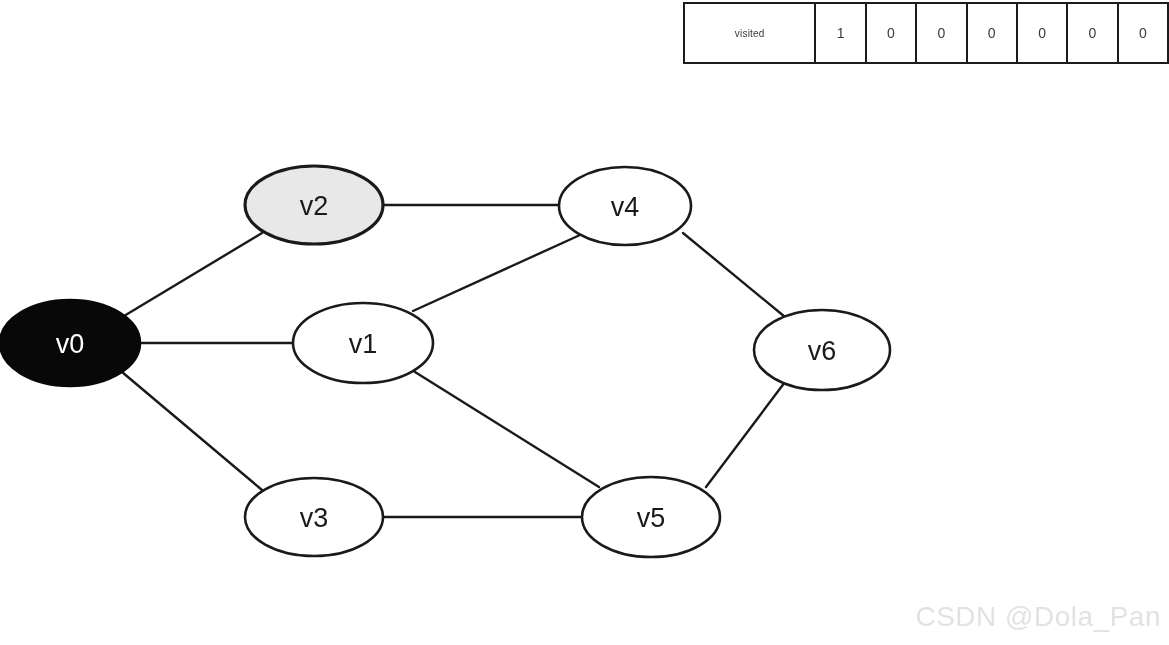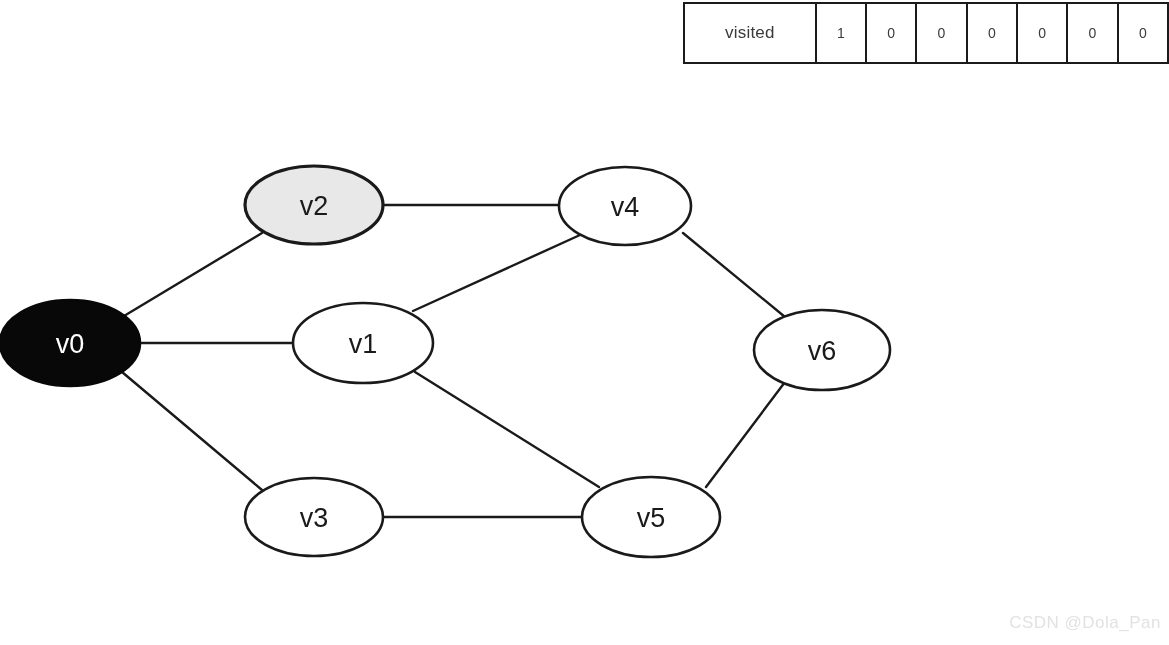--- a/index.html
+++ b/index.html
@@ -28,21 +28,21 @@
     border: 2px solid #1b1b1b;
     height: 58px;
     text-align: center;
     vertical-align: middle;
     color: #3a3a3a;
     background: #ffffff;
     padding: 0;
   }
   #visited-table td.label-cell {
     width: 131px;
-    font-size: 17px;
+    font-size: 10px;
     letter-spacing: 0.2px;
   }
   #visited-table td.value-cell {
     width: 49px;
     font-size: 14px;
   }
 
   
   #graph-canvas {
     position: absolute;
@@ -71,21 +71,21 @@
     dominant-baseline: central;
   }
   .node-label.text-dark  { fill: #1a1a1a; }
   .node-label.text-light { fill: #ffffff; }
 
   
   #watermark {
     position: absolute;
     right: 8px;
     bottom: 12px;
-    font-size: 17px;
+    font-size: 28px;
     color: #e2e2e2;
     letter-spacing: 0.5px;
     white-space: nowrap;
     user-select: none;
   }
 </style>
 </head>
 <body>
 
 <svg id="graph-canvas" viewBox="0 0 1169 645" xmlns="http://www.w3.org/2000/svg">

